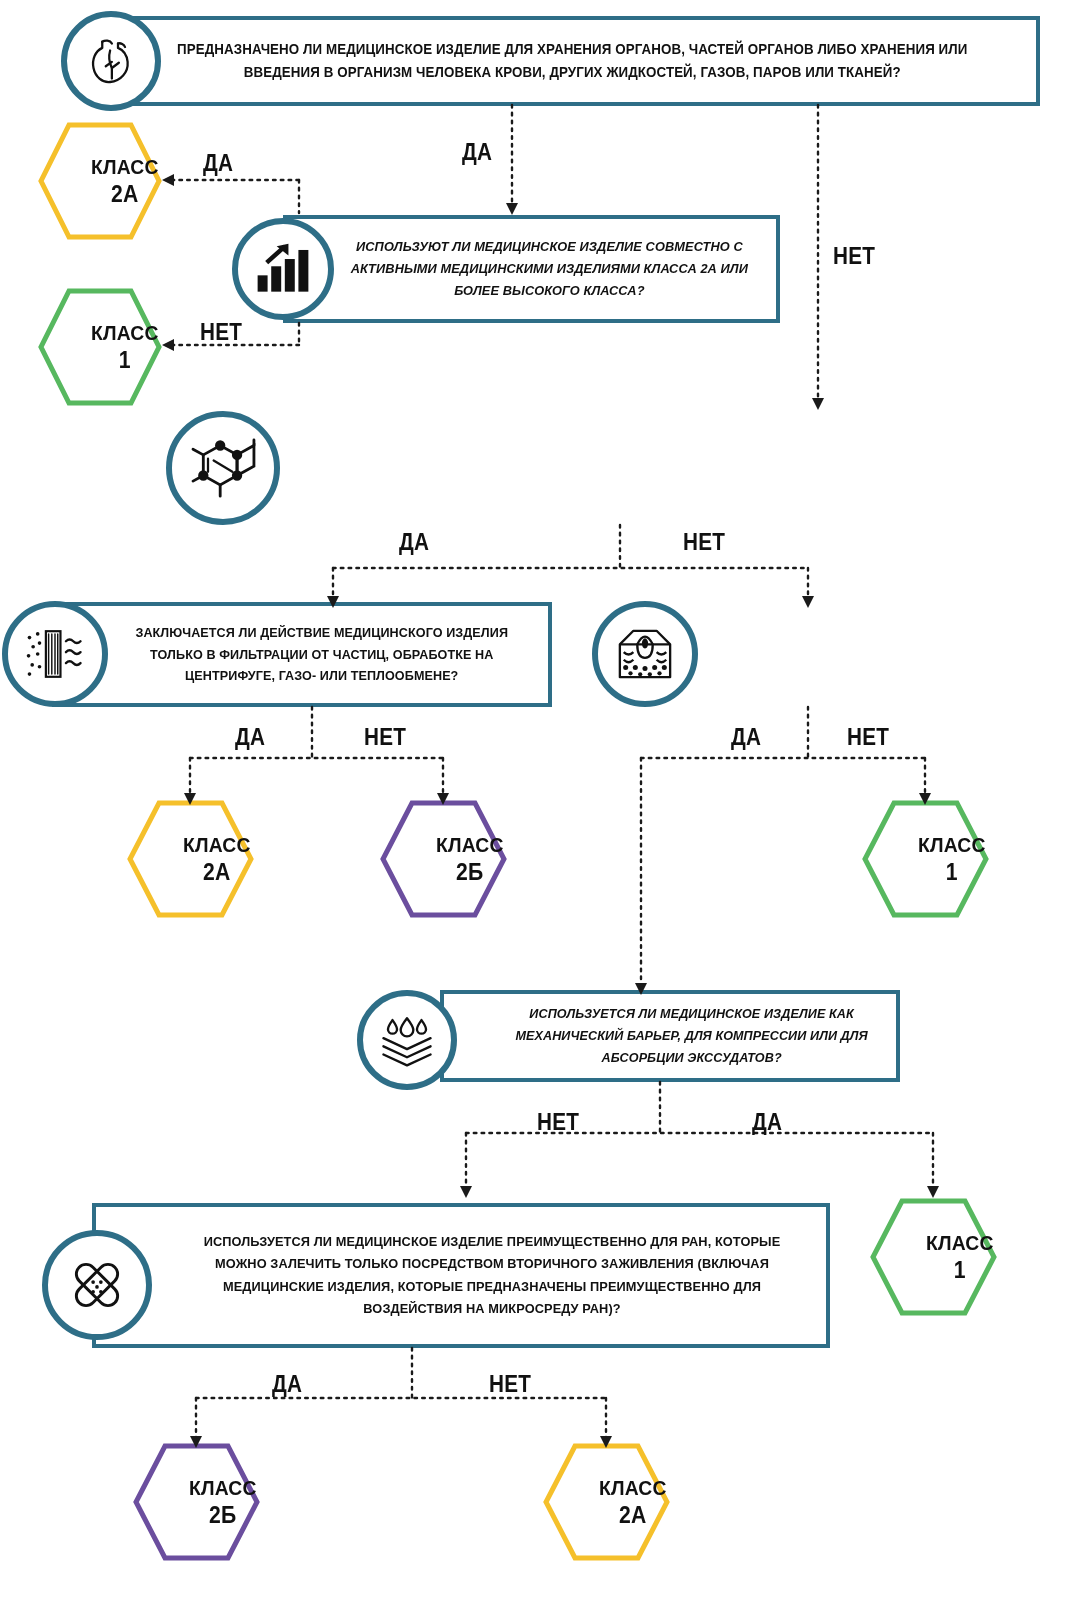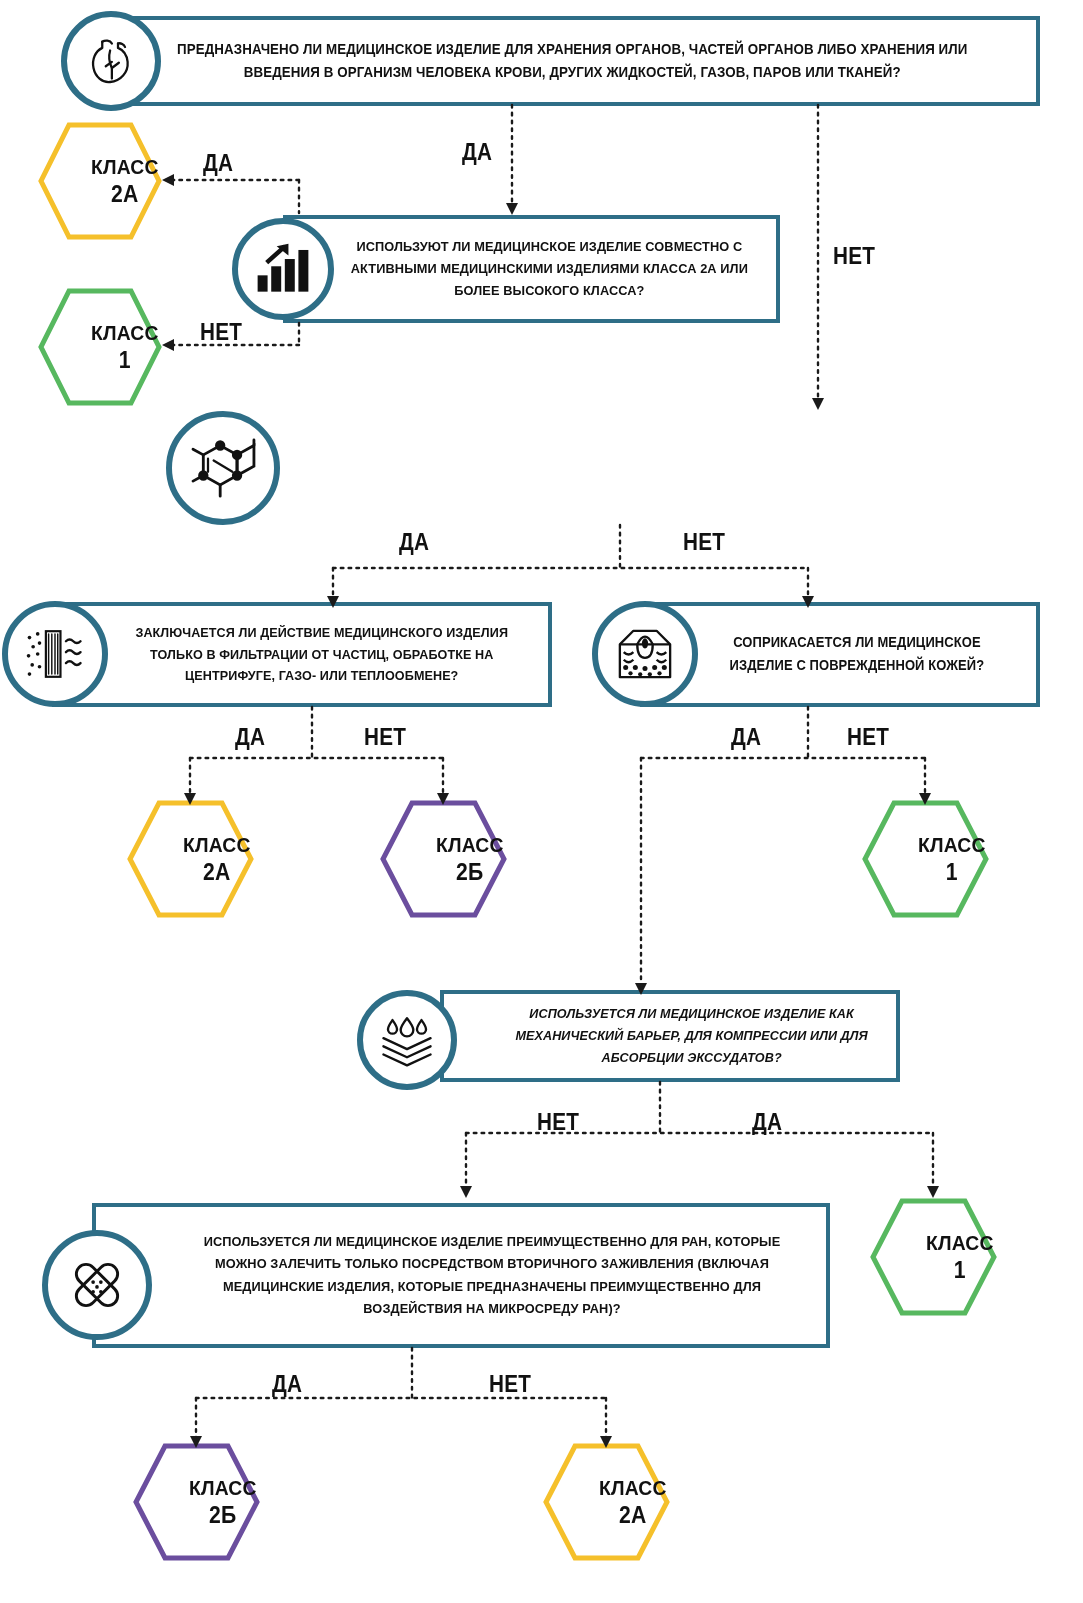--- a/index.html
+++ b/index.html
@@ -202,21 +202,21 @@
   <div class="hex" style="left:38px;top:288px;width:124px;height:118px;">
     <svg viewBox="0 0 124 118" preserveAspectRatio="none" aria-hidden="true">
       <polygon points="31,3 93,3 121,59 93,115 31,115 3,59" fill="#ffffff" stroke="#57B85F" stroke-width="5"></polygon>
     </svg>
     <div class="hexlabel">
       <span class="l1">КЛАСС</span>
       <span class="l2">1</span>
     </div>
   </div>
 
-  <div class="qbox" style="left:283px;top:215px;width:497px;height:108px;">
+  <div class="qbox" style="left:283px;top:215px;width:497px;height:108px;font-style:italic;">
     <div class="qtext" style="padding-left:52px;font-size:13.6px;">ИСПОЛЬЗУЮТ ЛИ МЕДИЦИНСКОЕ ИЗДЕЛИЕ СОВМЕСТНО С АКТИВНЫМИ МЕДИЦИНСКИМИ ИЗДЕЛИЯМИ КЛАССА 2А ИЛИ БОЛЕЕ ВЫСОКОГО КЛАССА?</div>
   </div>
   <div class="bubble" style="left:232px;top:218px;width:102px;height:102px;">
     <span>
       <svg width="58" height="54" viewBox="0 0 64 58" fill="#111">
         <rect x="4" y="36" width="11" height="18"></rect>
         <rect x="19" y="26" width="11" height="28"></rect>
         <rect x="34" y="18" width="11" height="36"></rect>
         <rect x="49" y="8" width="11" height="46"></rect>
         <path d="M14 22 L34 4" stroke="#111" stroke-width="5" fill="none"></path>
@@ -283,23 +283,20 @@
   <div class="hex" style="left:380px;top:800px;width:127px;height:118px;">
     <svg viewBox="0 0 127 118" preserveAspectRatio="none" aria-hidden="true">
       <polygon points="32,3 95,3 124,59 95,115 32,115 3,59" fill="#ffffff" stroke="#6B4E9E" stroke-width="5"></polygon>
     </svg>
     <div class="hexlabel">
       <span class="l1">КЛАСС</span>
       <span class="l2">2Б</span>
     </div>
   </div>
 
-  <div class="qbox" style="left:640px;top:602px;width:400px;height:105px;">
-    <div class="qtext" style="padding-left:50px;font-size:13.8px;">СОПРИКАСАЕТСЯ ЛИ МЕДИЦИНСКОЕ ИЗДЕЛИЕ С ПОВРЕЖДЕННОЙ КОЖЕЙ?</div>
-  </div>
   <div class="bubble" style="left:592px;top:601px;width:106px;height:106px;">
     <span>
       <svg width="62" height="58" viewBox="0 0 64 60" fill="none" stroke="#111" stroke-width="2.4" stroke-linejoin="round">
         <path d="M6,20 L20,6 L44,6 L58,20 L58,54 L6,54 Z"></path>
         <path d="M6,20 L58,20"></path>
         <path d="M24,20 q8,-16 16,0 q0,14 -8,14 q-8,0 -8,-14 Z"></path>
         <path d="M30,18 q2,-6 4,0 q0,5 -2,5 q-2,0 -2,-5 Z" fill="#111"></path>
         <path d="M10,28 q5,5 10,0 M44,28 q5,5 10,0"></path>
         <path d="M10,36 q5,5 10,0 M44,36 q5,5 10,0"></path>
         <circle cx="12" cy="44" r="2.6" fill="#111" stroke="none"></circle>

